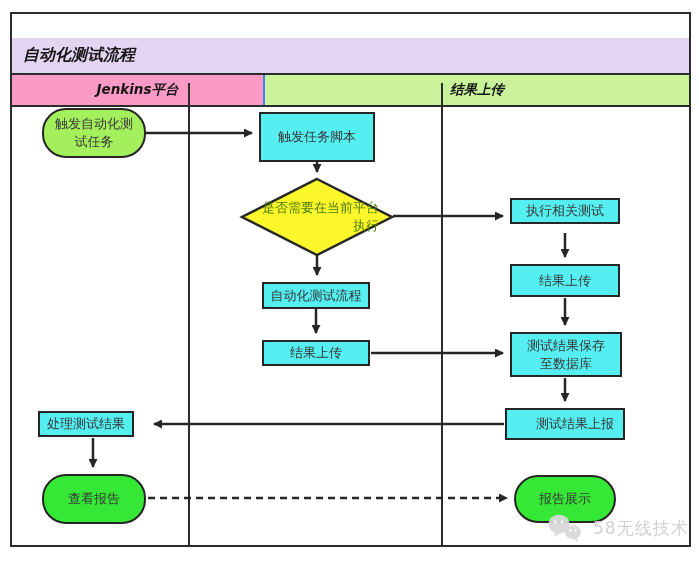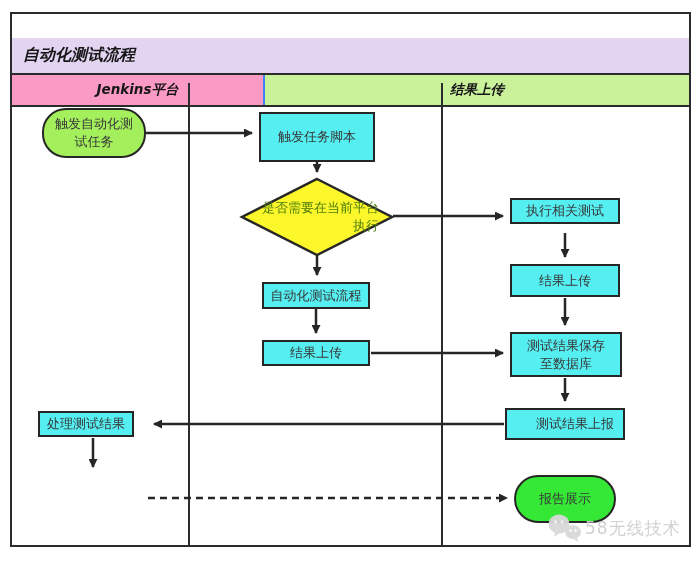--- a/index.html
+++ b/index.html
@@ -35,21 +35,21 @@
   }
   .process{background:#55EEF1;}
   .terminator{background:#A4F05C;border-radius:24px;}
   .terminator.end{background:#35E835;}
   .decision-label{
     position:absolute;display:flex;align-items:center;justify-content:center;
     text-align:right;font-size:13px;color:#4d7c0f;line-height:1.4;font-family:Liberation Serif, serif;
   }
   .watermark{
     position:absolute;left:547px;top:513px;display:flex;align-items:center;
-    gap:2px;color:#cfcfcf;font-size:17px;letter-spacing:1px;opacity:0.95;
+    gap:10px;color:#cfcfcf;font-size:17px;letter-spacing:1px;opacity:0.95;
   }
 </style>
 </head>
 <body>
 
 <div class="canvas">
 
   <div class="frame">
     <div class="title-bar">
       <span>自动化测试流程</span>
@@ -98,20 +98,21 @@
   <div class="node process" style="left:262px;top:282px;width:108px;height:27px;">自动化测试流程</div>
 
   <div class="node process" style="left:262px;top:340px;width:108px;height:26px;">结果上传</div>
 
   <div class="node process" style="left:510px;top:332px;width:112px;height:45px;padding:0 10px;">测试结果保存至数据库</div>
 
   <div class="node process" style="left:505px;top:408px;width:120px;height:32px;padding-left:20px;">测试结果上报</div>
 
   <div class="node process" style="left:38px;top:411px;width:96px;height:26px;">处理测试结果</div>
 
+  <div class="node terminator end" style="left:42px;top:474px;width:104px;height:50px;">查看报告</div>
 
   <div class="node terminator end" style="left:514px;top:475px;width:102px;height:48px;">报告展示</div>
 
   <div class="watermark">
     <span style="display:inline-flex;">
       <svg width="36" height="30" viewBox="0 0 36 30" xmlns="http://www.w3.org/2000/svg">
         <ellipse cx="12" cy="11" rx="10.5" ry="9.5" fill="#d9d9d9"></ellipse>
         <path d="M8 19 L7 24 L13 20 Z" fill="#d9d9d9"></path>
         <circle cx="8.5" cy="9" r="1.4" fill="#ffffff"></circle>
         <circle cx="15" cy="9" r="1.4" fill="#ffffff"></circle>

